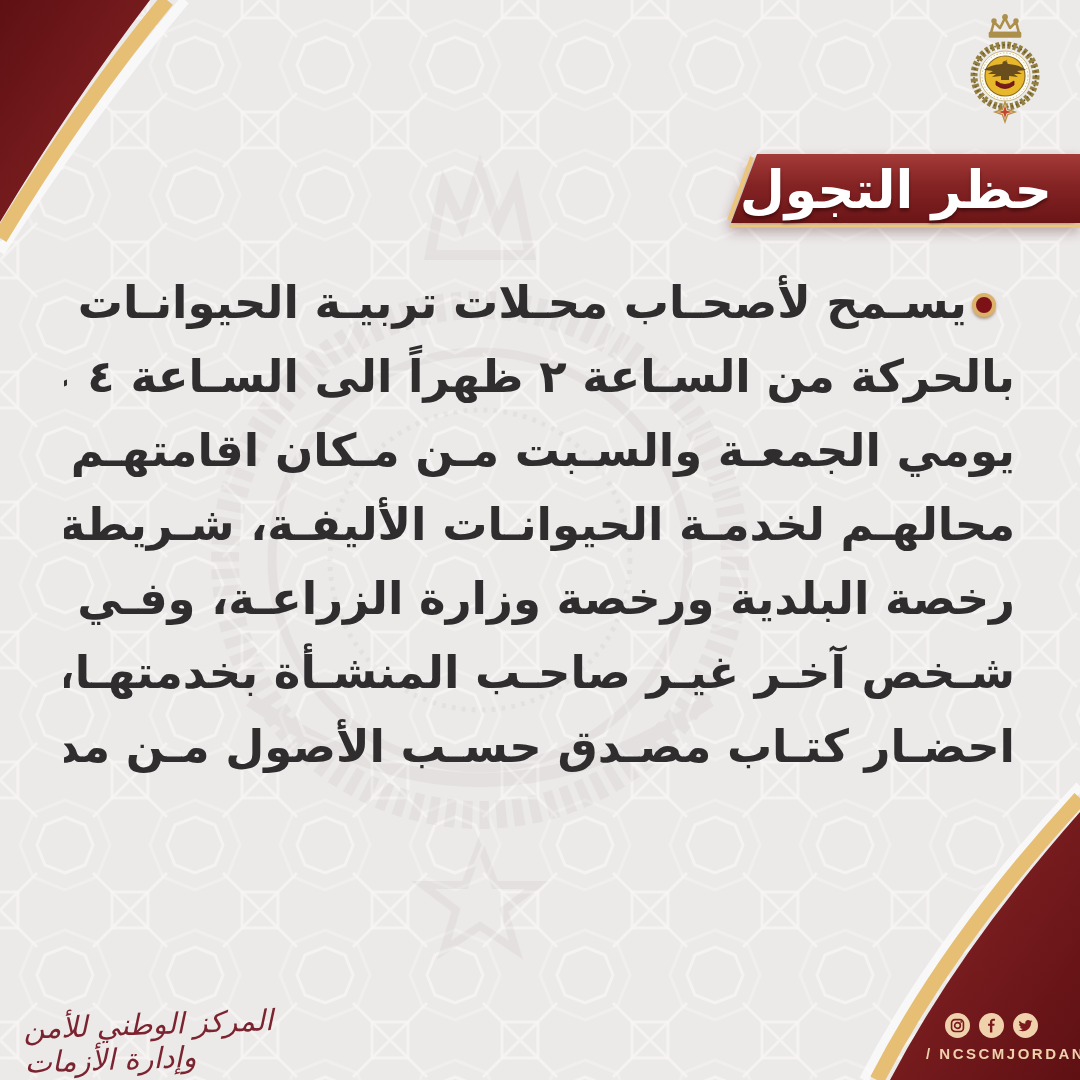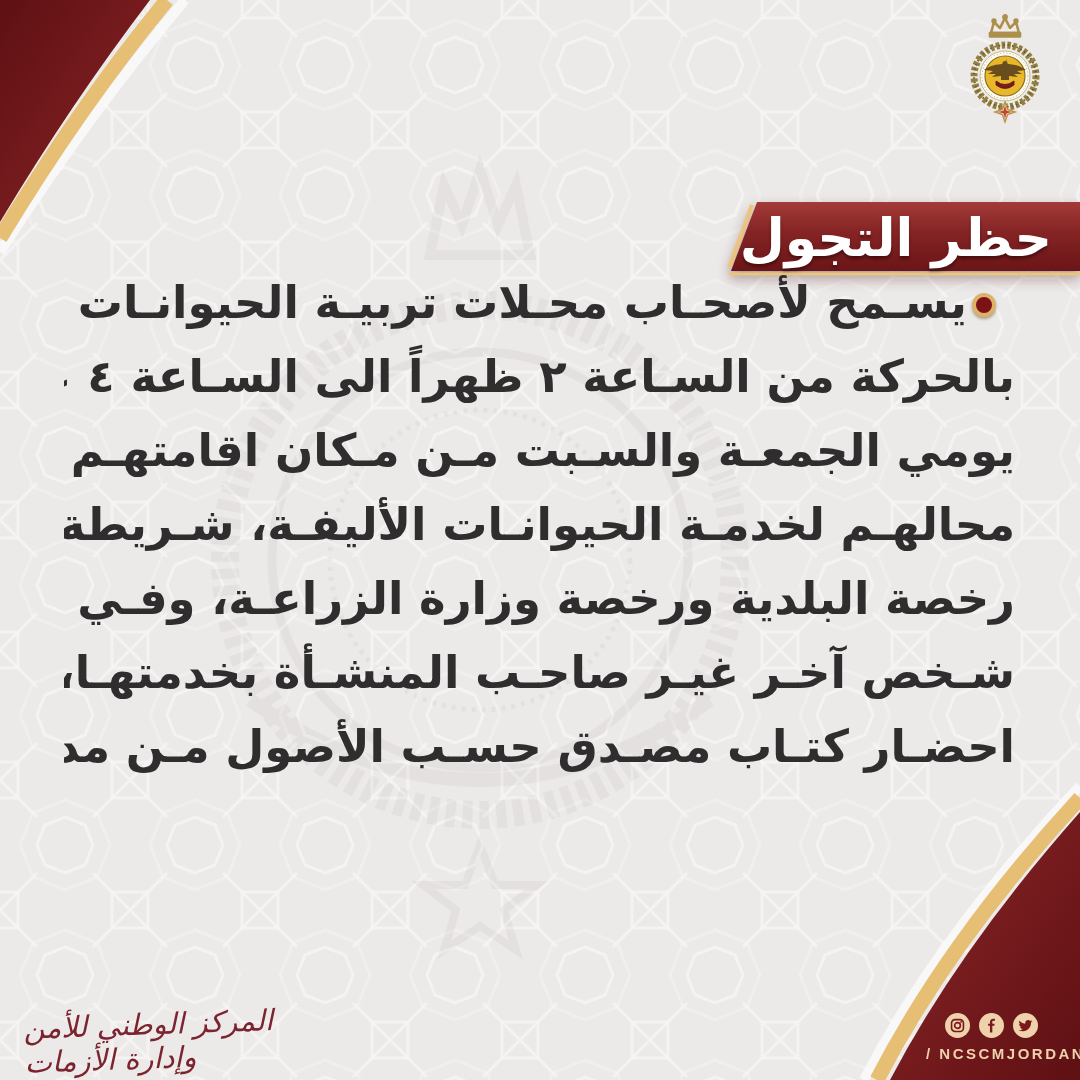--- a/index.html
+++ b/index.html
@@ -1,21 +1,21 @@
 <!DOCTYPE html>
 <html lang="ar"><head>
 <meta charset="utf-8">
 <style>
   html,body{margin:0;padding:0;}
   body{width:1080px;height:1080px;overflow:hidden;font-family:"DejaVu Sans",sans-serif;}
   .poster{position:relative;width:1080px;height:1080px;background:#ece9e9;overflow:hidden;}
   .bg-svg{position:absolute;inset:0;}
 
   
-  .banner{position:absolute;top:152px;right:0;width:366px;height:86px;margin-top:48px;}
+  .banner{position:absolute;top:152px;right:0;width:366px;height:86px;}
   .banner svg{filter:drop-shadow(0 5px 6px rgba(70,15,15,.35));}
   .banner-title{
     position:absolute;top:2px;right:28px;width:320px;height:72px;
     display:flex;align-items:center;justify-content:flex-start;
     direction:rtl;color:#ffffff;font-weight:bold;font-size:52px;
     text-shadow:0 3px 3px rgba(40,5,5,.5);
     font-family:"DejaVu Sans",sans-serif;letter-spacing:-1px;
   }
 
   

